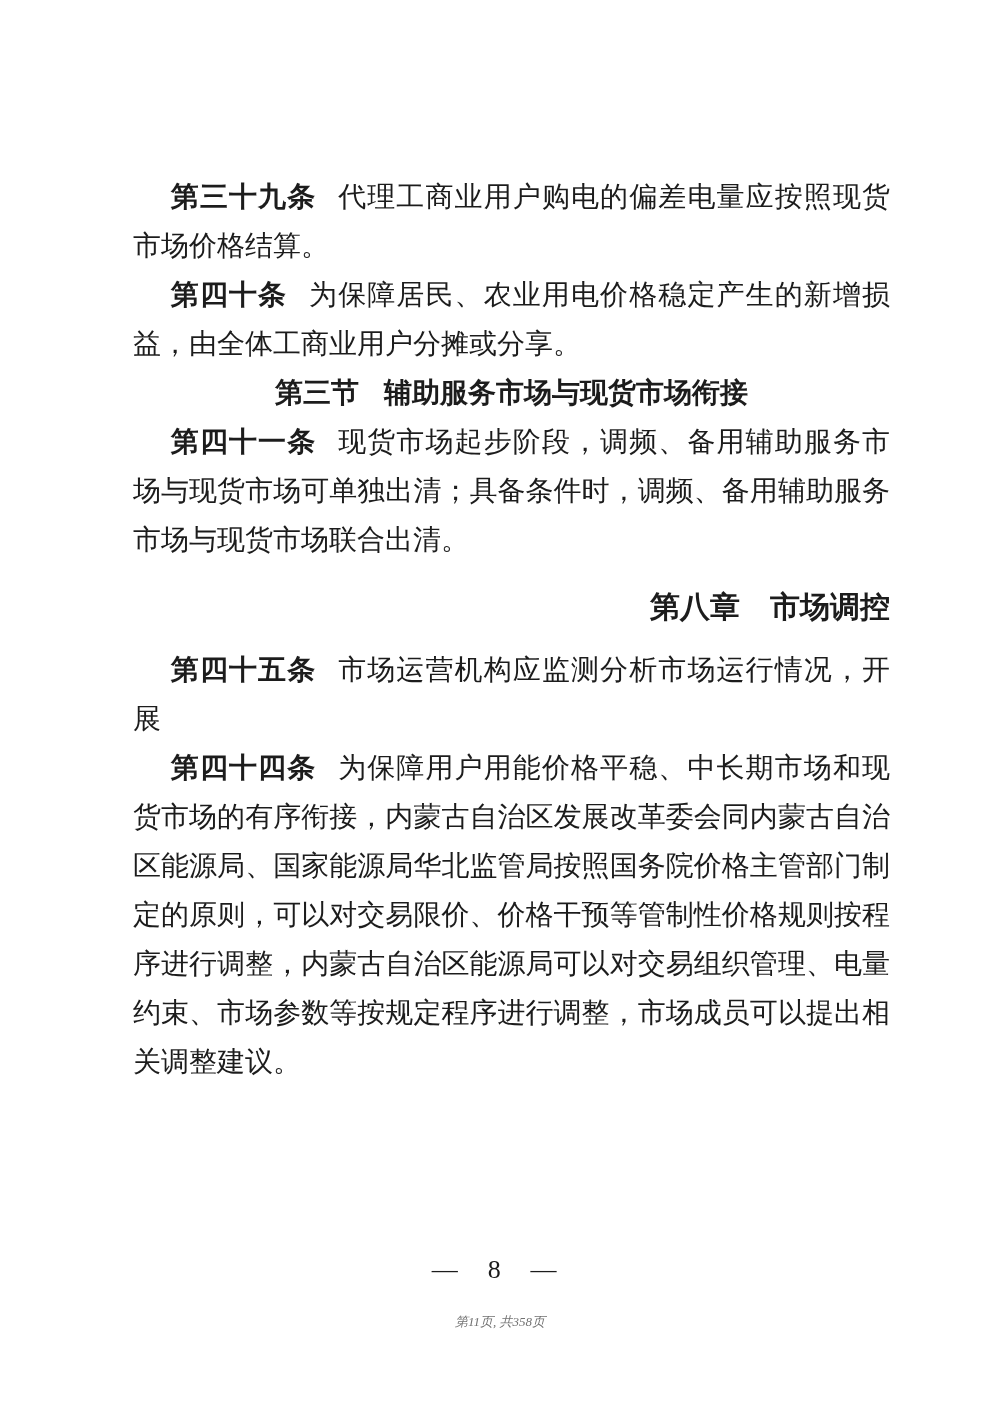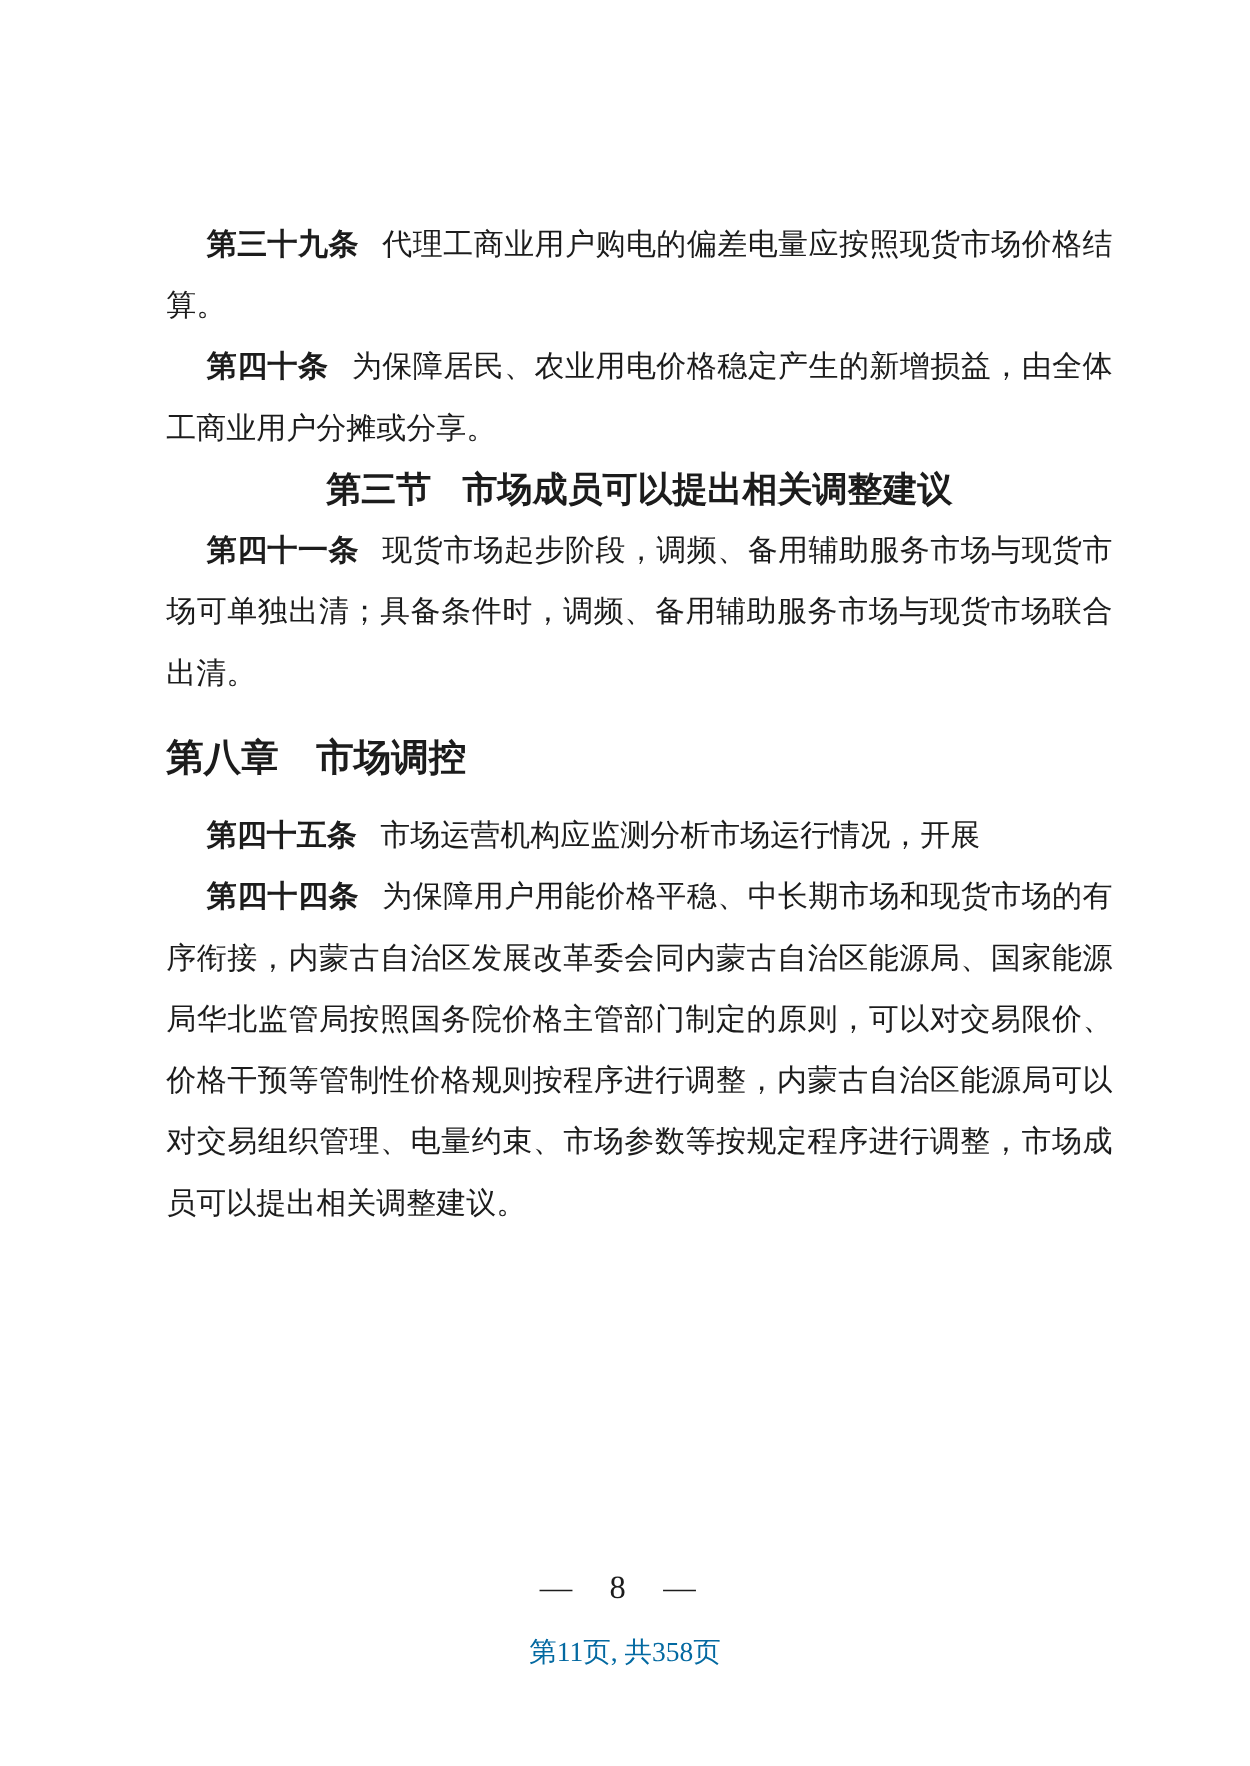--- a/index.html
+++ b/index.html
@@ -17,21 +17,21 @@
     color: #1c1c1c;
   }
   .content {
     position: absolute;
     top: 172px;
     left: 133px;
     width: 757px;
   }
   .para {
     margin: 0;
-    font-size: 24px;
+    font-size: 28px;
     line-height: 49px;
     text-align: justify;
     text-justify: inter-ideograph;
     text-indent: 1.35em;
   }
   .para .lead {
     font-weight: bold;
     margin-right: 0.78em;
   }
   .heading {
@@ -41,21 +41,21 @@
     text-align: center;
     font-weight: bold;
   }
   .heading .label {
     margin-right: 0.9em;
   }
   .chapter-heading {
     margin: 13px 0 8px 0;
     font-size: 30px;
     line-height: 60px;
-    text-align: left;
+    text-align: right;
     font-weight: bold;
     font-family: "Liberation Sans", "DejaVu Sans", sans-serif;
   }
   .chapter-heading .label {
     margin-right: 1em;
   }
   .footer {
     position: absolute;
     top: 1252px;
     left: 0;
@@ -63,36 +63,37 @@
     text-align: center;
   }
   .page-number {
     font-size: 26px;
     line-height: 36px;
     letter-spacing: 0.45em;
     color: #1c1c1c;
   }
   .pager {
     margin-top: 22px;
-    font-size: 22px;
+    font-size: 13px;
     line-height: 24px;
-    color: #0369a1;
+    color: #737373;
+    font-style: italic;
   }
 </style>
 </head>
 <body>
 
 <div class="page">
   <div class="content">
 
     <p class="para"><span class="lead">第三十九条</span><span>代理工商业用户购电的偏差电量应按照现货市场价格结算。</span></p>
 
     <p class="para"><span class="lead">第四十条</span><span>为保障居民、农业用电价格稳定产生的新增损益，由全体工商业用户分摊或分享。</span></p>
 
-    <h3 class="heading"><span class="label">第三节</span><span>市场成员可以提出相关调整建议</span></h3>
+    <h3 class="heading"><span class="label">第三节</span><span>辅助服务市场与现货市场衔接</span></h3>
 
     <p class="para"><span class="lead">第四十一条</span><span>现货市场起步阶段，调频、备用辅助服务市场与现货市场可单独出清；具备条件时，调频、备用辅助服务市场与现货市场联合出清。</span></p>
 
 
 
 
     <h2 class="chapter-heading"><span class="label">第八章</span><span>市场调控</span></h2>
 
     <p class="para"><span class="lead">第四十五条</span><span>市场运营机构应监测分析市场运行情况，开展</span></p>
 

